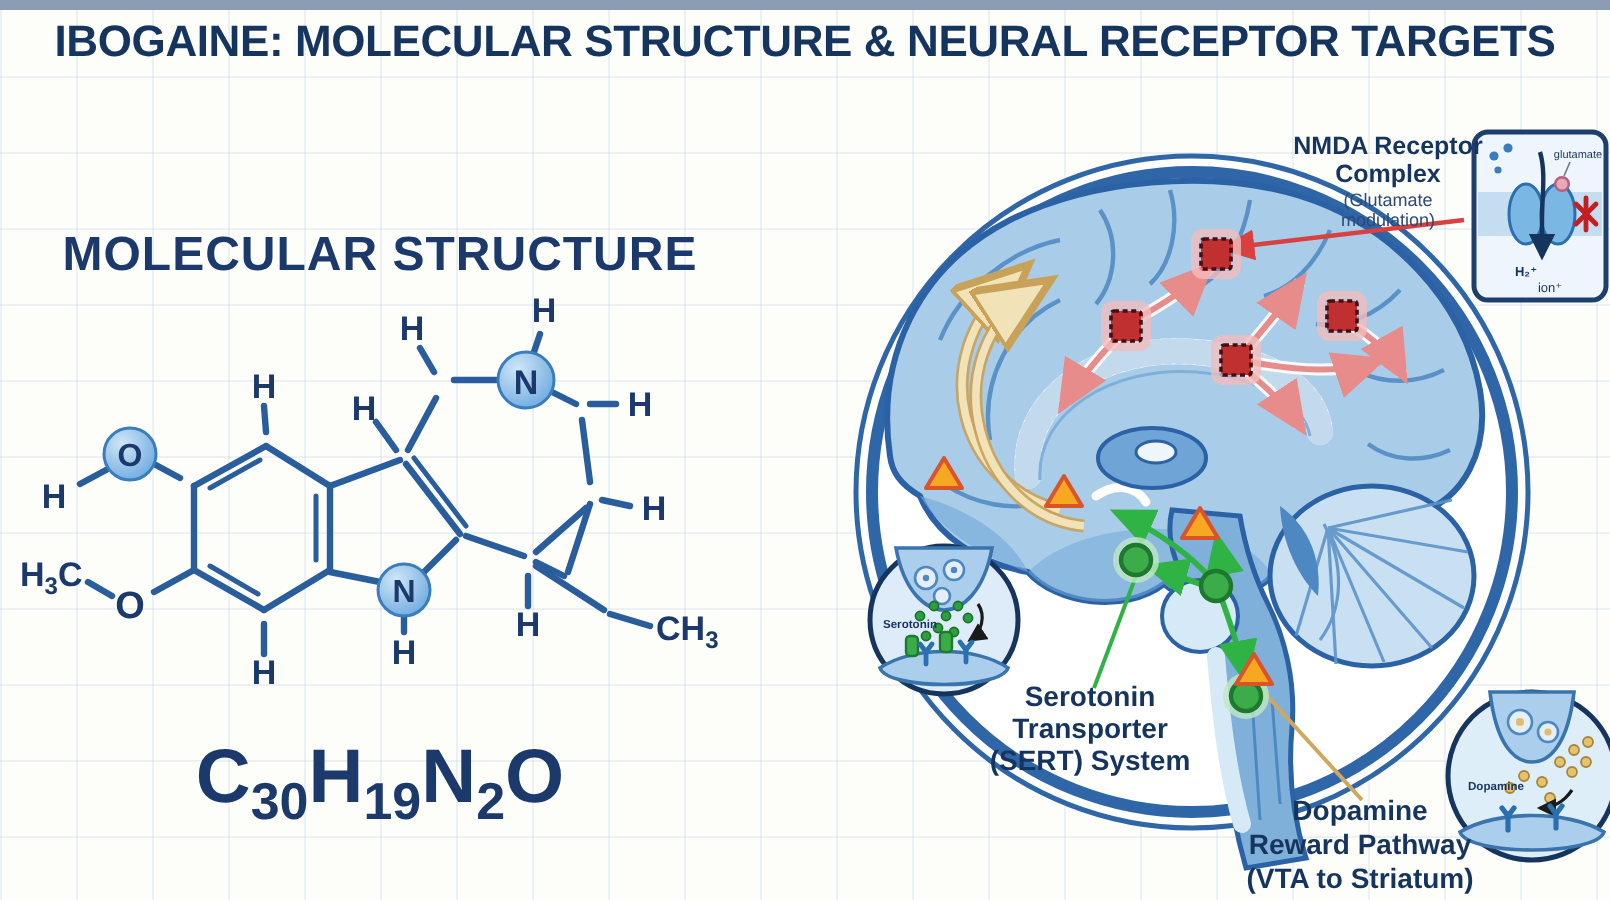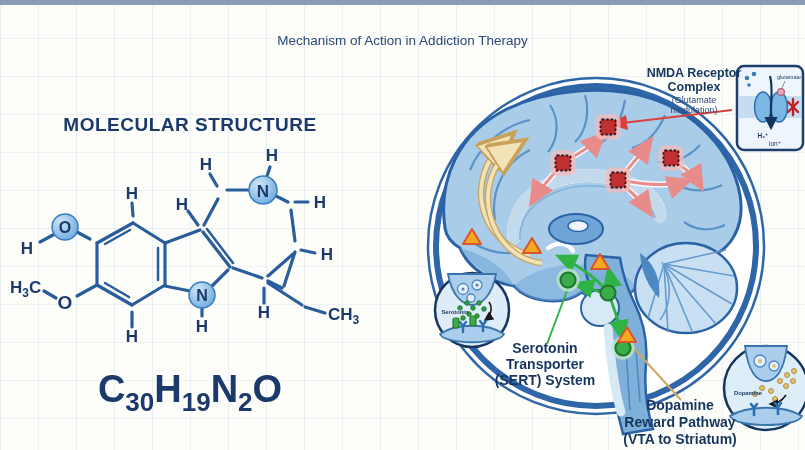--- a/index.html
+++ b/index.html
@@ -11,34 +11,34 @@
       linear-gradient(to bottom, rgba(120,160,210,.13) 1px, transparent 1px);
     background-size:38px 38px;}
   #topbar{position:absolute;left:0;top:0;width:805px;height:5px;background:#8b9cb4;}
   .title{position:absolute;left:0;top:8px;width:805px;text-align:center;
     font-size:22px;font-weight:bold;color:#16355e;letter-spacing:-0.2px;}
   .subtitle{position:absolute;left:0;top:33px;width:805px;text-align:center;
     font-size:13.5px;color:#2c4a75;}
   .mol-head{position:absolute;left:10px;top:76px;width:360px;text-align:center;
     font-size:34px;font-weight:bold;color:#1b3a6b;letter-spacing:1.5px;}
   .mol-subhead{position:absolute;left:10px;top:114px;width:360px;text-align:center;
-    font-size:19px;font-weight:bold;color:#1b3a6b;letter-spacing:0.5px;}
+    font-size:24px;font-weight:bold;color:#1b3a6b;letter-spacing:0.5px;}
   .formula{position:absolute;left:10px;top:368px;width:360px;text-align:center;
     font-size:38px;font-weight:bold;color:#1b3a6b;}
   .formula sub{font-size:26px;}
   svg text{font-family:"Liberation Sans","DejaVu Sans",sans-serif;}
   .atom{font-weight:bold;fill:#1b3a6b;}
   .lbl{font-weight:bold;fill:#16355e;}
 </style>
 </head>
 <body>
 
 <div id="page">
   <div id="topbar"></div>
-  <div class="subtitle">Mechanism of Action in Addiction Therapy</div>
+  <div class="title">IBOGAINE: MOLECULAR STRUCTURE &amp; NEURAL RECEPTOR TARGETS</div>
 
   <div class="mol-subhead">MOLECULAR STRUCTURE</div>
 
   <svg style="position:absolute;left:0;top:140px;" width="410" height="235" viewBox="0 0 410 235">
     <defs>
       <radialGradient id="atomBlue" cx="0.35" cy="0.3" r="0.9">
         <stop offset="0" stop-color="#cfe6f7"></stop>
           <stop offset="1" stop-color="#5fa0dc"></stop>
       </radialGradient>
     </defs>

